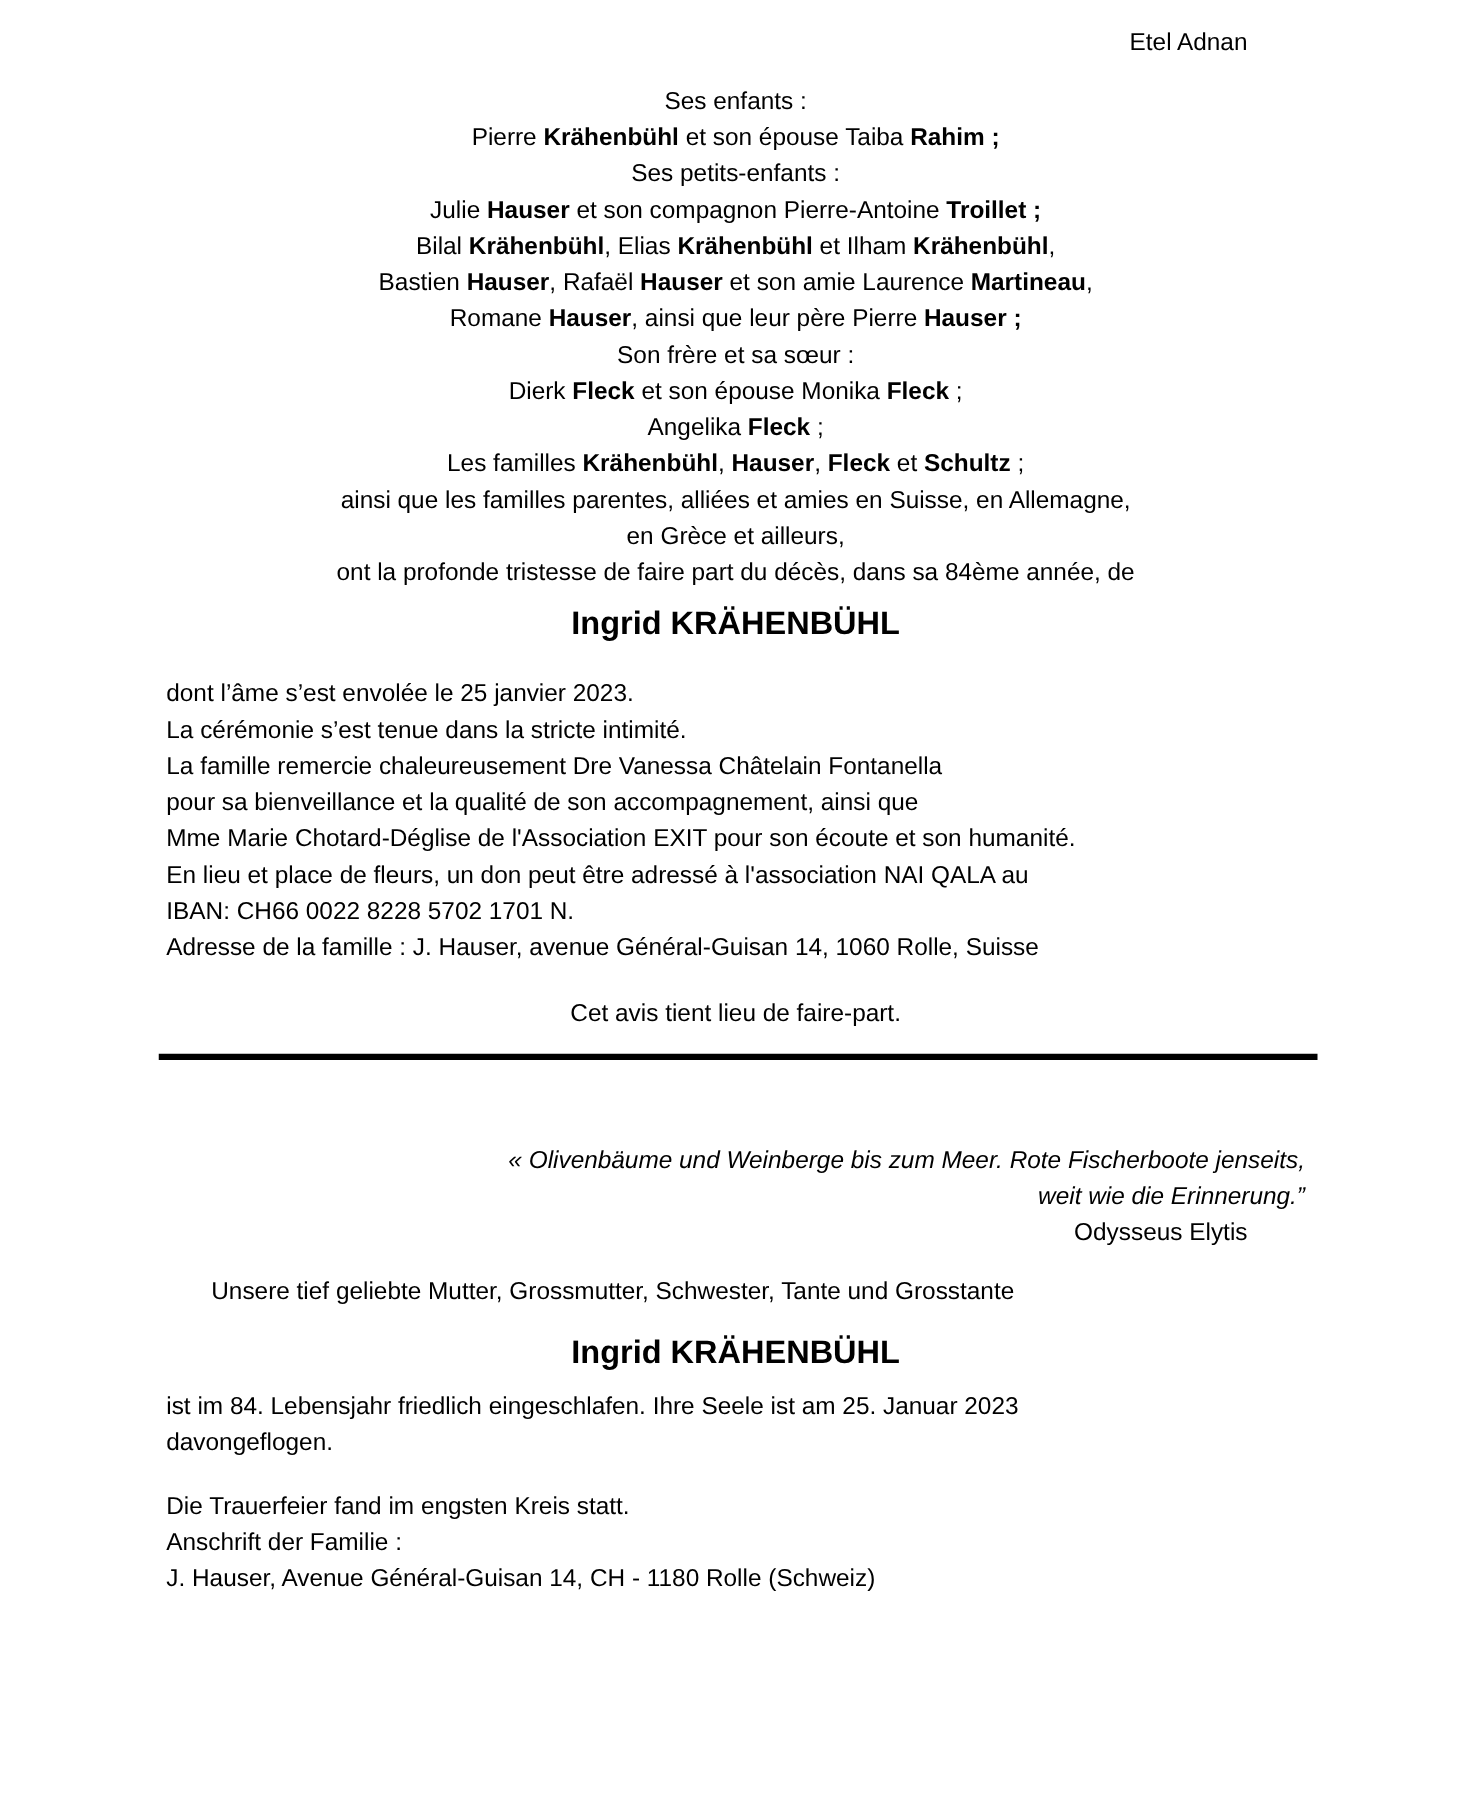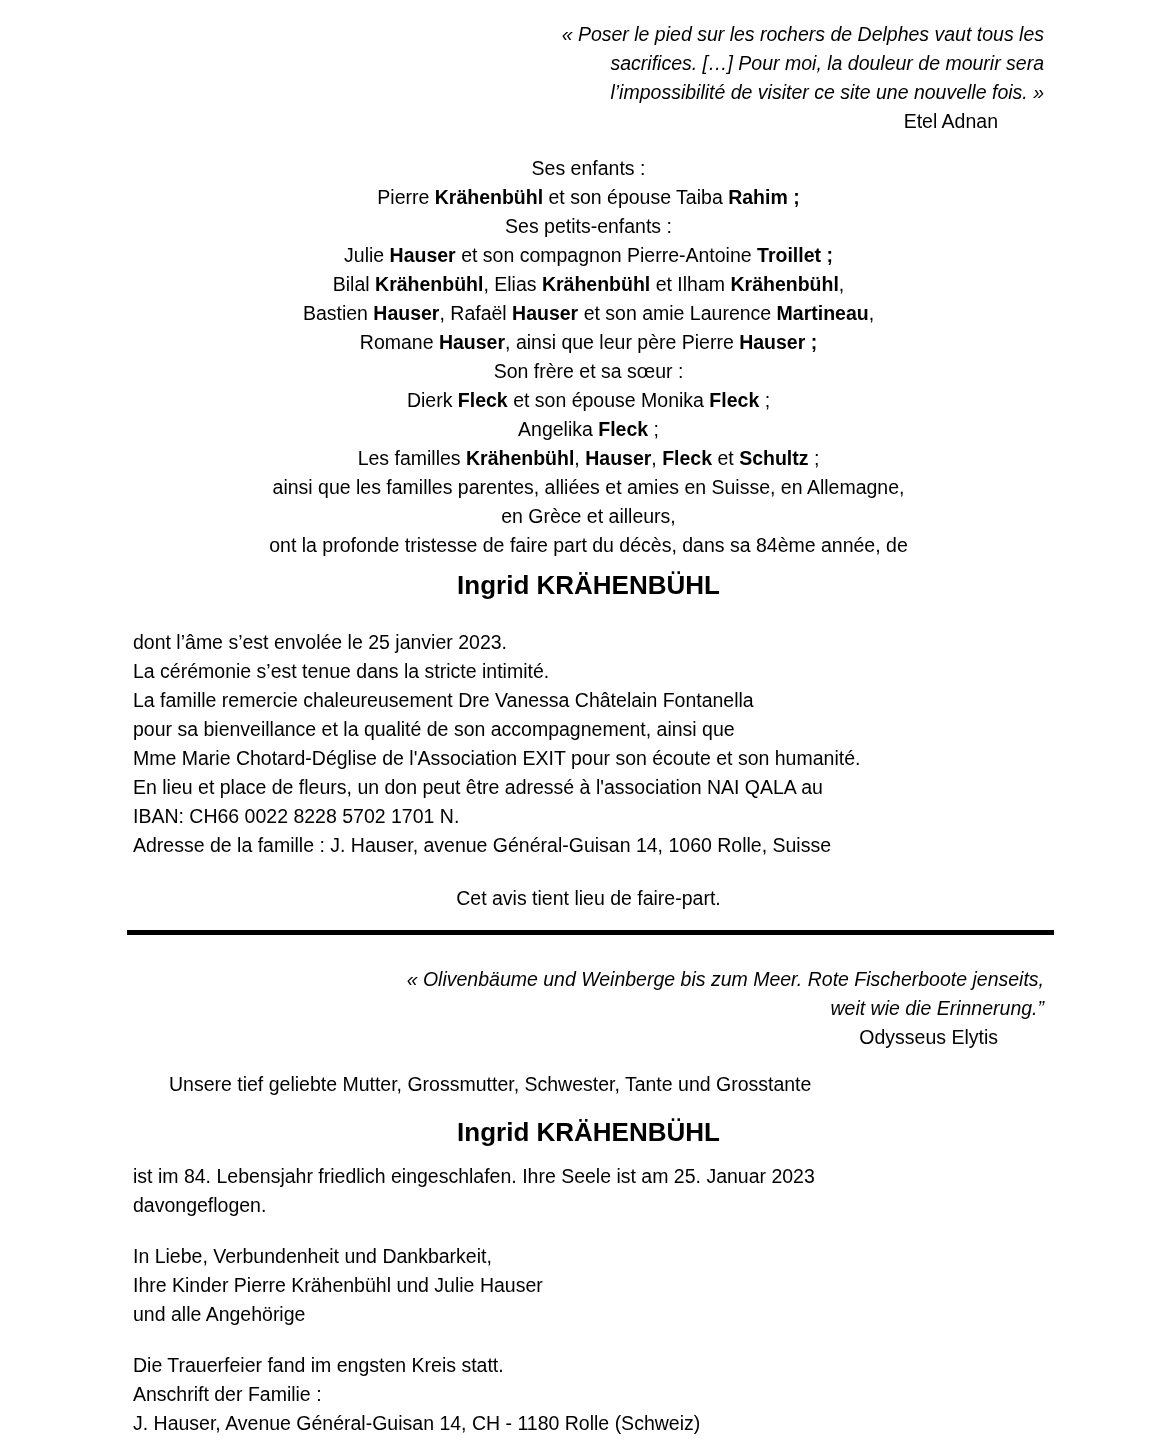--- a/index.html
+++ b/index.html
@@ -41,36 +41,31 @@
 
   .closing { text-align: center; margin-top: 24px; }
 
   .divider {
     height: 5px;
     background: #000000;
     margin: 17px -10px 0 -6px;
     border: none;
   }
 
-  .quote-block-de { margin-top: 30px; }
+  .quote-block-de { margin-top: 66px; }
   .intro-de { margin-top: 18px; margin-left: 36px; }
 
   .body-de .para + .para { margin-top: 22px; }
 </style>
 </head>
 <body>
 
 <div class="page">
 
   <section class="quote-block quote-block-fr">
-    <div class="quote-lines">
-        <div class="line">« Poser le pied sur les rochers de Delphes vaut tous les</div>
-        <div class="line">sacrifices. […] Pour moi, la douleur de mourir sera</div>
-        <div class="line">l’impossibilité de visiter ce site une nouvelle fois. »</div>
-      </div>
     <div class="attribution">Etel Adnan</div>
   </section>
 
   <section class="family">
       <div class="line">Ses enfants :</div>
       <div class="line">Pierre <span class="b">Krähenbühl</span> et son épouse Taiba <span class="b">Rahim ;</span></div>
       <div class="line">Ses petits-enfants :</div>
       <div class="line">Julie <span class="b">Hauser</span> et son compagnon Pierre-Antoine <span class="b">Troillet ;</span></div>
       <div class="line">Bilal <span class="b">Krähenbühl</span>, Elias <span class="b">Krähenbühl</span> et Ilham <span class="b">Krähenbühl</span>,</div>
       <div class="line">Bastien <span class="b">Hauser</span>, Rafaël <span class="b">Hauser</span> et son amie Laurence <span class="b">Martineau</span>,</div>
@@ -112,24 +107,19 @@
   <div class="intro-de">Unsere tief geliebte Mutter, Grossmutter, Schwester, Tante und Grosstante</div>
 
   <h1 class="name name-de">Ingrid KRÄHENBÜHL</h1>
 
   <section class="body-de">
     <div class="para">
         <div class="line">ist im 84. Lebensjahr friedlich eingeschlafen. Ihre Seele ist am 25. Januar 2023</div>
         <div class="line">davongeflogen.</div>
       </div>
     <div class="para">
-        <div class="line">In Liebe, Verbundenheit und Dankbarkeit,</div>
-        <div class="line">Ihre Kinder Pierre Krähenbühl und Julie Hauser</div>
-        <div class="line">und alle Angehörige</div>
-      </div>
-    <div class="para">
         <div class="line">Die Trauerfeier fand im engsten Kreis statt.</div>
         <div class="line">Anschrift der Familie :</div>
         <div class="line">J. Hauser, Avenue Général-Guisan 14, CH - 1180 Rolle (Schweiz)</div>
       </div>
   </section>
 
 </div>
 
 </body></html>

